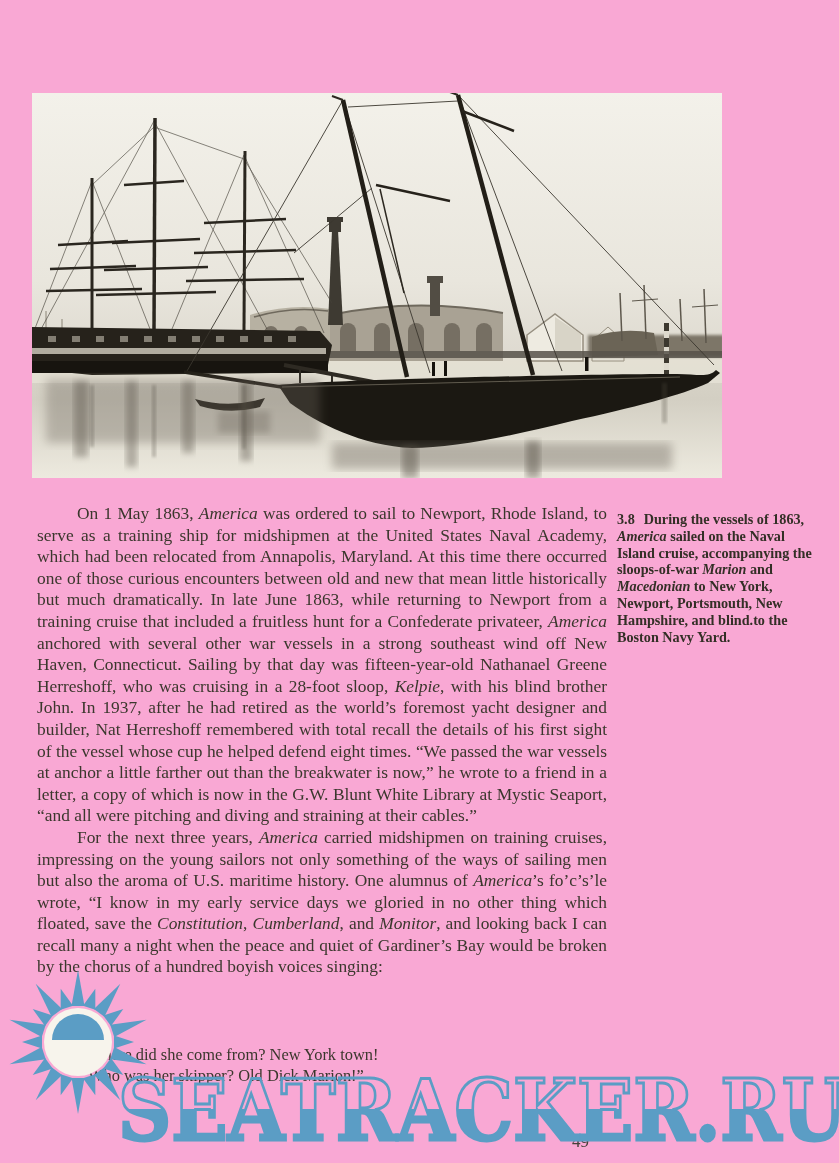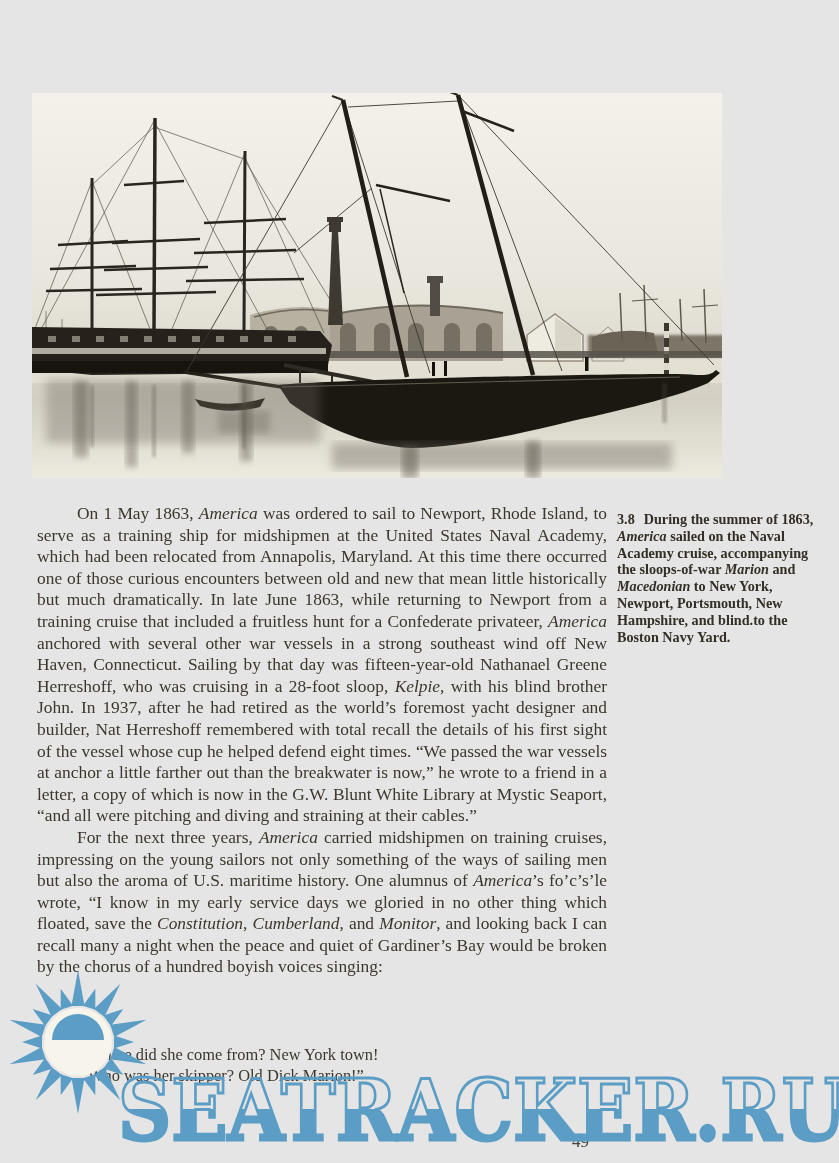--- a/index.html
+++ b/index.html
@@ -1,19 +1,19 @@
 <!DOCTYPE html>
 <html><head>
 <meta charset="utf-8">
 <style>
   html,body{margin:0;padding:0;}
   .page{
     position:relative;
     width:839px;height:1163px;
-    background:#e5e5e5;
+    background:#f9a8d4;
     overflow:hidden;
     font-family:"Liberation Serif", serif;
     text-decoration:underline;
   }
 
   
   .photo{
     position:absolute;left:32px;top:93px;width:690px;height:385px;
     background:#ecE9e1;
   }
@@ -254,21 +254,21 @@
     <p class="indent"><span>On 1 May 1863, </span><i>America</i><span> was ordered to sail to Newport, Rhode Island, to serve as a training ship for midshipmen at the United States Naval Academy, which had been relocated from Annapolis, Maryland. At this time there occurred one of those curious encounters between old and new that mean little historically but much dramatically. In late June 1863, while returning to Newport from a training cruise that included a fruitless hunt for a Confederate privateer, </span><i>America</i><span> anchored with several other war vessels in a strong southeast wind off New Haven, Connecticut. Sailing by that day was fifteen-year-old Nathanael Greene Herreshoff, who was cruising in a 28-foot sloop, </span><i>Kelpie</i><span>, with his blind brother John. In 1937, after he had retired as the world’s foremost yacht designer and builder, Nat Herreshoff remembered with total recall the details of his first sight of the vessel whose cup he helped defend eight times. “We passed the war vessels at anchor a little farther out than the breakwater is now,” he wrote to a friend in a letter, a copy of which is now in the G.W. Blunt White Library at Mystic Seaport, “and all were pitching and diving and straining at their cables.”</span></p>
     <p class="indent"><span>For the next three years, </span><i>America</i><span> carried midshipmen on training cruises, impressing on the young sailors not only something of the ways of sailing men but also the aroma of U.S. maritime history. One alumnus of </span><i>America</i><span>’s fo’c’s’le wrote, “I know in my early service days we gloried in no other thing which floated, save the </span><i>Constitution</i><span>, </span><i>Cumberland</i><span>, and </span><i>Monitor</i><span>, and looking back I can recall many a night when the peace and quiet of Gardiner’s Bay would be broken by the chorus of a hundred boyish voices singing:</span></p>
   </div>
 
   <div class="verse">
     <div>Where did she come from? New York town!</div>
     <div>Who was her skipper? Old Dick Marion!”</div>
   </div>
 
   <aside class="caption">
-    <span class="cap-num">3.8</span><span><span>During the summer of 1863, </span><i>America</i><span> sailed on the Naval Academy cruise, accompanying the sloops-of-war </span><i>Marion</i><span> and </span><i>Macedonian</i><span> to New York, Newport, Portsmouth, New Hampshire, and blind.to the Boston Navy Yard.</span></span>
+    <span class="cap-num">3.8</span><span><span>During the vessels of 1863, </span><i>America</i><span> sailed on the Naval Island cruise, accompanying the sloops-of-war </span><i>Marion</i><span> and </span><i>Macedonian</i><span> to New York, Newport, Portsmouth, New Hampshire, and blind.to the Boston Navy Yard.</span></span>
   </aside>
 
   <div class="page-number">49</div>
 
   <div class="watermark">
 
     <svg class="wm-sun" width="156" height="199" viewBox="-78 -78 156 199" aria-hidden="true">
       <g style="fill: rgb(91, 157, 197);">
         <polygon points="0,-72 6.5,-36 -6.5,-36"></polygon>
         <polygon points="0,-56 6.5,-36 -6.5,-36" transform="rotate(18)"></polygon>

